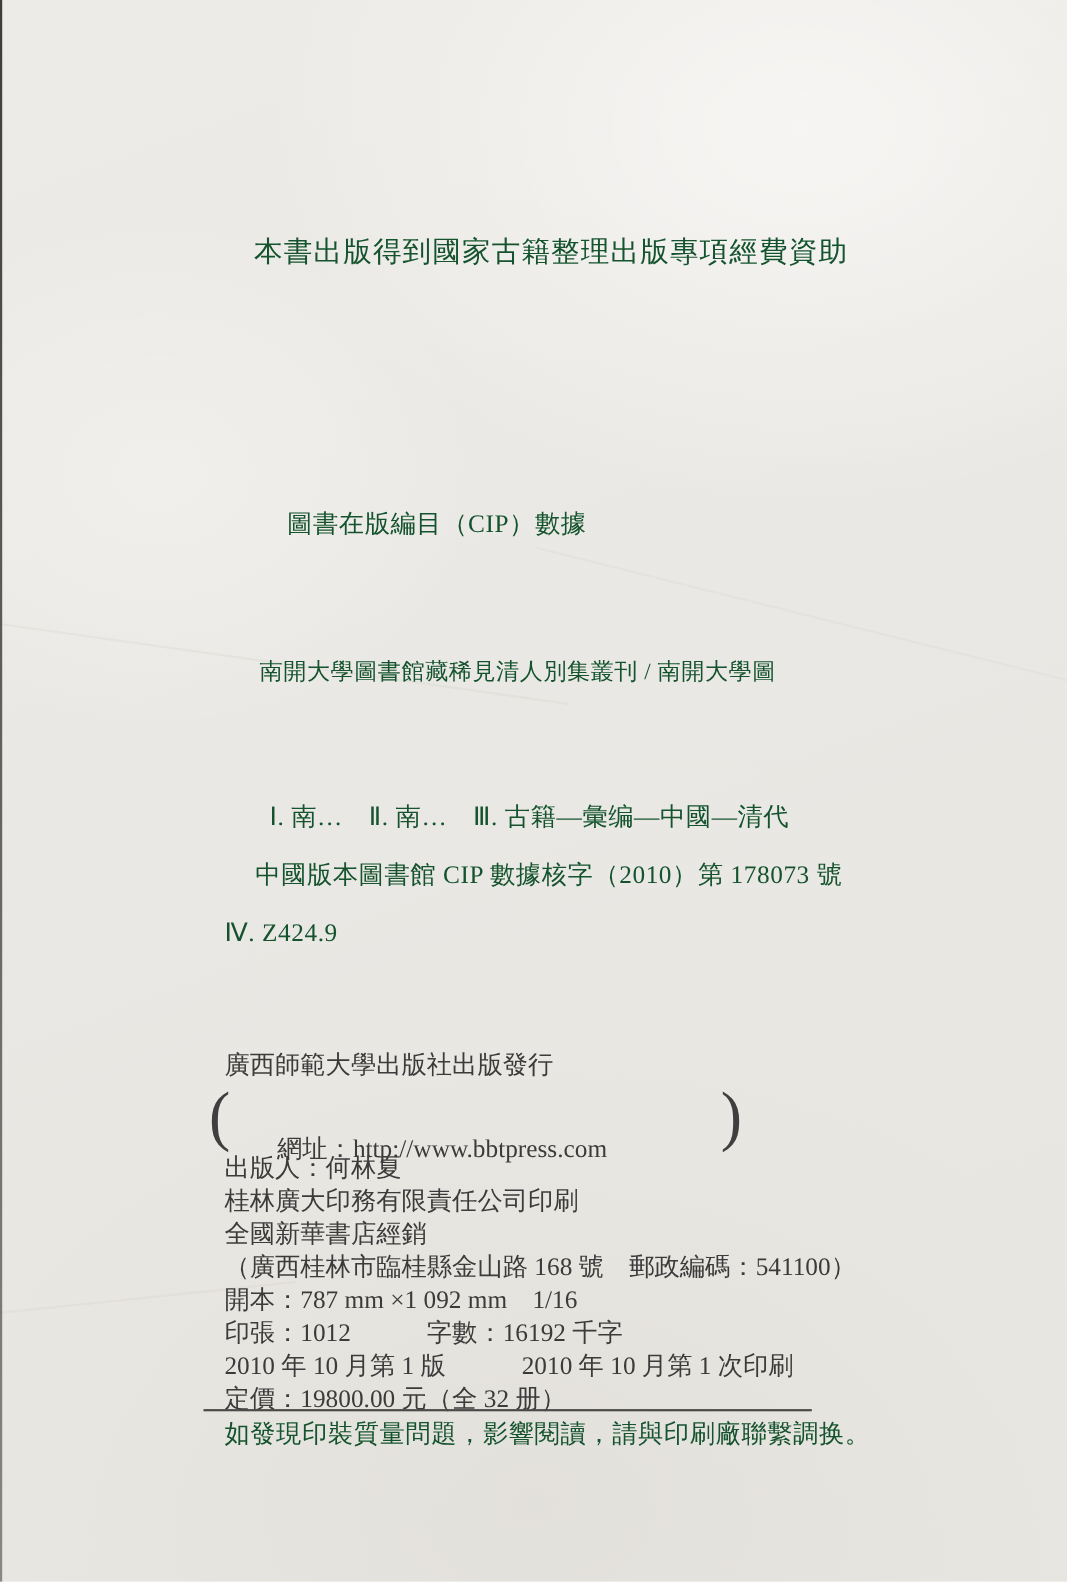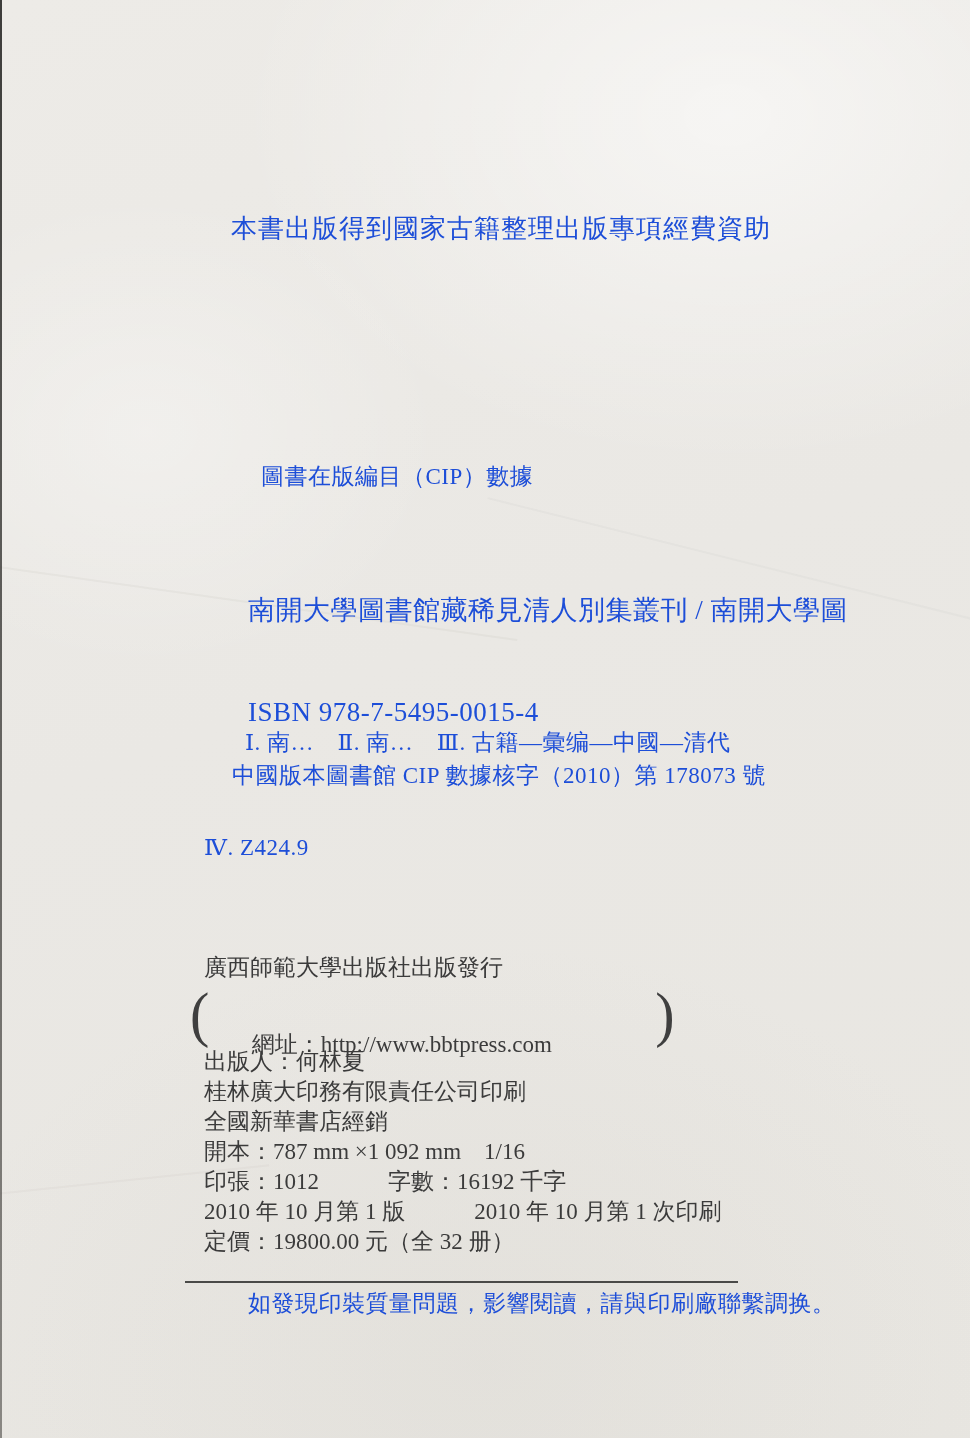--- a/index.html
+++ b/index.html
@@ -32,46 +32,47 @@
   .crease-2 { left: 480px; top: 560px; width: 520px; height: 2px; transform: rotate(14deg); opacity: .7; }
   .crease-3 { left: -30px; top: 1180px; width: 300px; height: 2px; transform: rotate(-6deg); opacity: .8; }
   .scan-edge-left {
     position: absolute;
     left: 0; top: 0;
     width: 2px; height: 100%;
     background: linear-gradient(rgba(30,30,28,0.85), rgba(60,58,54,0.55));
   }
   .txt {
     position: absolute;
-    color: #1d4ed8;
+    color: #14532d;
     white-space: pre;
     letter-spacing: 0.5px;
+    font-family: Liberation Serif, serif;
   }
   .funding-note {
     left: 231px; top: 211px;
     font-size: 26px;
     letter-spacing: 1px;
   }
   .cip-header {
     left: 232px; top: 461px;
     font-size: 23px;
     margin-left: 29px;
   }
   .cip-title {
-    left: 220px; top: 525px;
-    font-size: 27px;
+    left: 208px; top: 525px;
+    font-size: 21px;
     line-height: 34px;
   }
   .cip-class {
     left: 204px; top: 655px;
     font-size: 23px;
     line-height: 35px;
   }
   .cip-record {
-    left: 232px; top: 760px;
+    left: 232px; top: 780px;
     font-size: 23px;
   }
   .indent-1 { padding-left: 28px; }
   .indent-num { padding-left: 41px; }
   .colophon {
     position: absolute;
     left: 204px; top: 953px;
     width: 620px;
     color: #3b3b3b;
     font-size: 23px;
@@ -98,39 +99,37 @@
   }
   .divider {
     position: absolute;
     left: 185px; top: 1281px;
     width: 553px; height: 2px;
     background: #4a4a48;
   }
   .notice-line {
     left: 204px; top: 1288px;
     font-size: 23px;
-    margin-left: 44px;
   }
 </style>
 </head>
 <body>
 
 <div class="paper"></div>
 <div class="crease crease-1"></div>
 <div class="crease crease-2"></div>
 <div class="crease crease-3"></div>
 <div class="scan-edge-left"></div>
 
 <div class="txt funding-note">本書出版得到國家古籍整理出版專項經費資助</div>
 
 <div class="txt cip-header">圖書在版編目（CIP）數據</div>
 
 <div class="txt cip-title">
   <div class="line indent-1">南開大學圖書館藏稀見清人別集叢刊 / 南開大學圖</div>
-  <div class="line indent-1">ISBN 978-7-5495-0015-4</div>
 </div>
 
 <div class="txt cip-class">
   <div class="line indent-num">Ⅰ. 南…　Ⅱ. 南…　Ⅲ. 古籍—彙编—中國—清代</div>
   <div class="line">Ⅳ. Z424.9</div>
 </div>
 
 <div class="txt cip-record">中國版本圖書館 CIP 數據核字（2010）第 178073 號</div>
 
 <div class="colophon">
@@ -141,20 +140,21 @@
     <span class="paren-inner">
       <br>
       <span class="line">網址：http://www.bbtpress.com</span>
     </span>
     <span class="big-paren">)</span>
   </div>
 
   <div class="line">出版人：何林夏</div>
   <div class="line">桂林廣大印務有限責任公司印刷</div>
   <div class="line">全國新華書店經銷</div>
+  <div class="line">（廣西桂林市臨桂縣金山路 168 號　郵政編碼：541100）</div>
   <div class="line">開本：787 mm ×1 092 mm　1/16</div>
   <div class="line">印張：1012　　　字數：16192 千字</div>
   <div class="line">2010 年 10 月第 1 版　　　2010 年 10 月第 1 次印刷</div>
   <div class="line">定價：19800.00 元（全 32 册）</div>
 </div>
 
 <div class="divider"></div>
 
 <div class="txt notice-line">如發現印裝質量問題，影響閱讀，請與印刷廠聯繫調换。</div>
 

